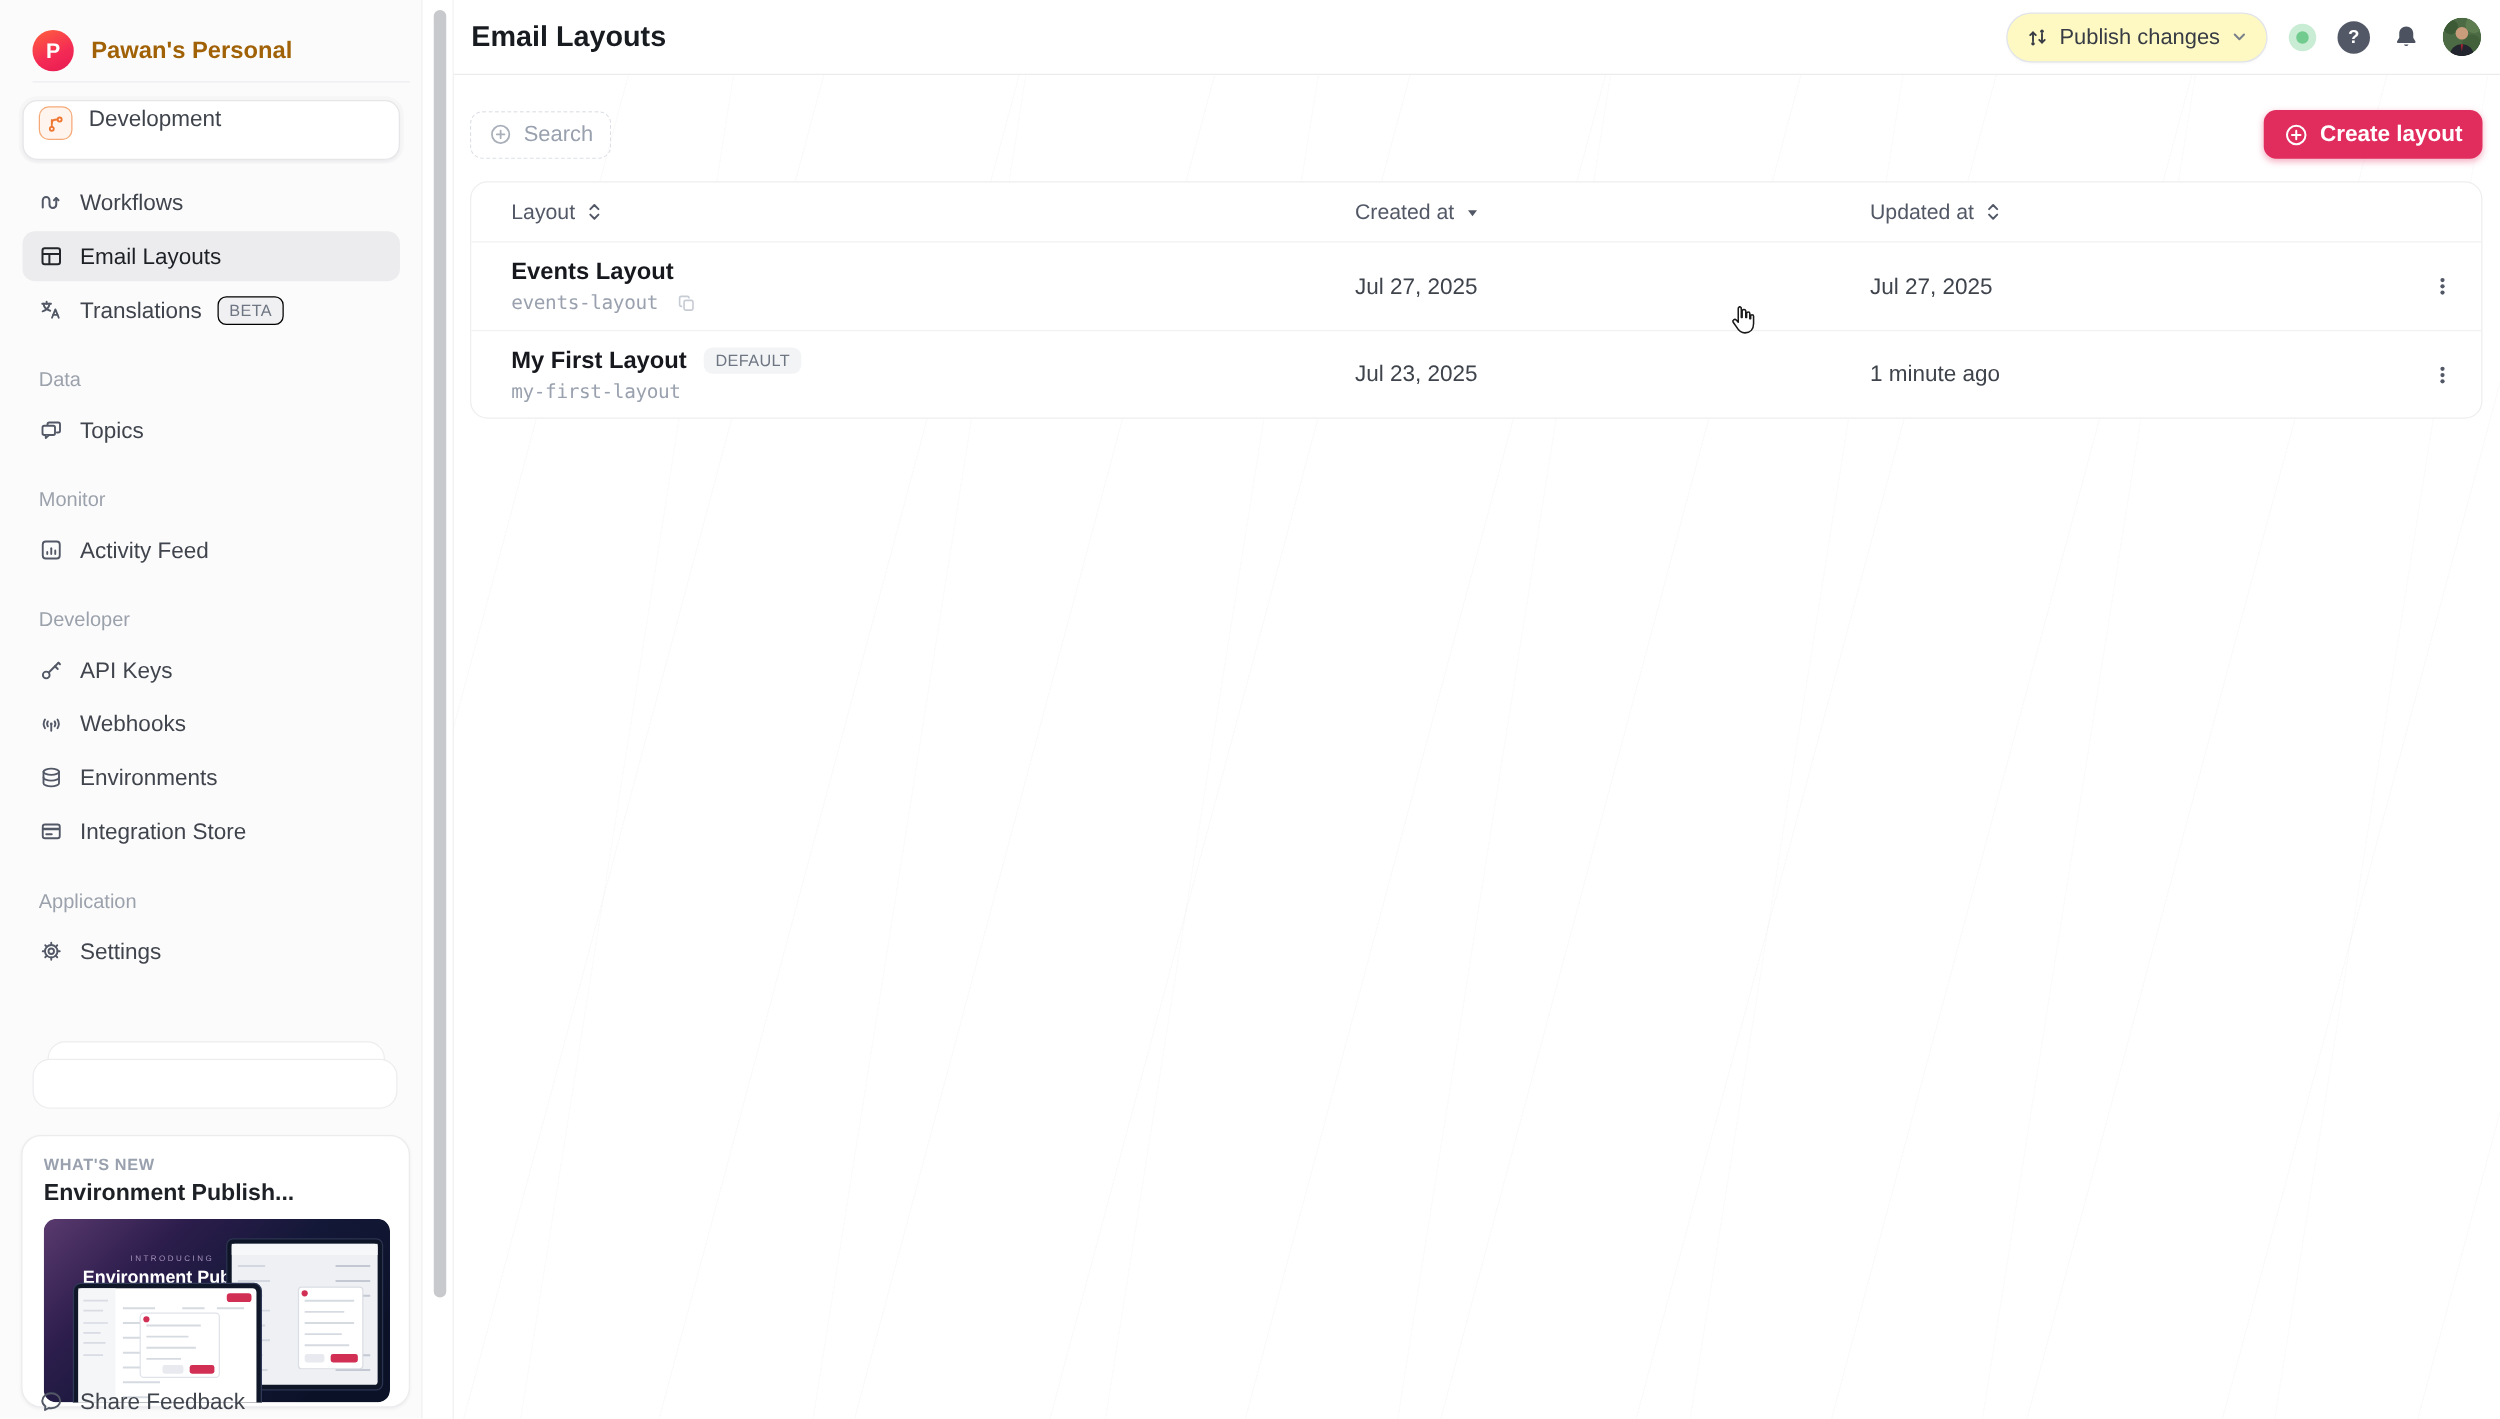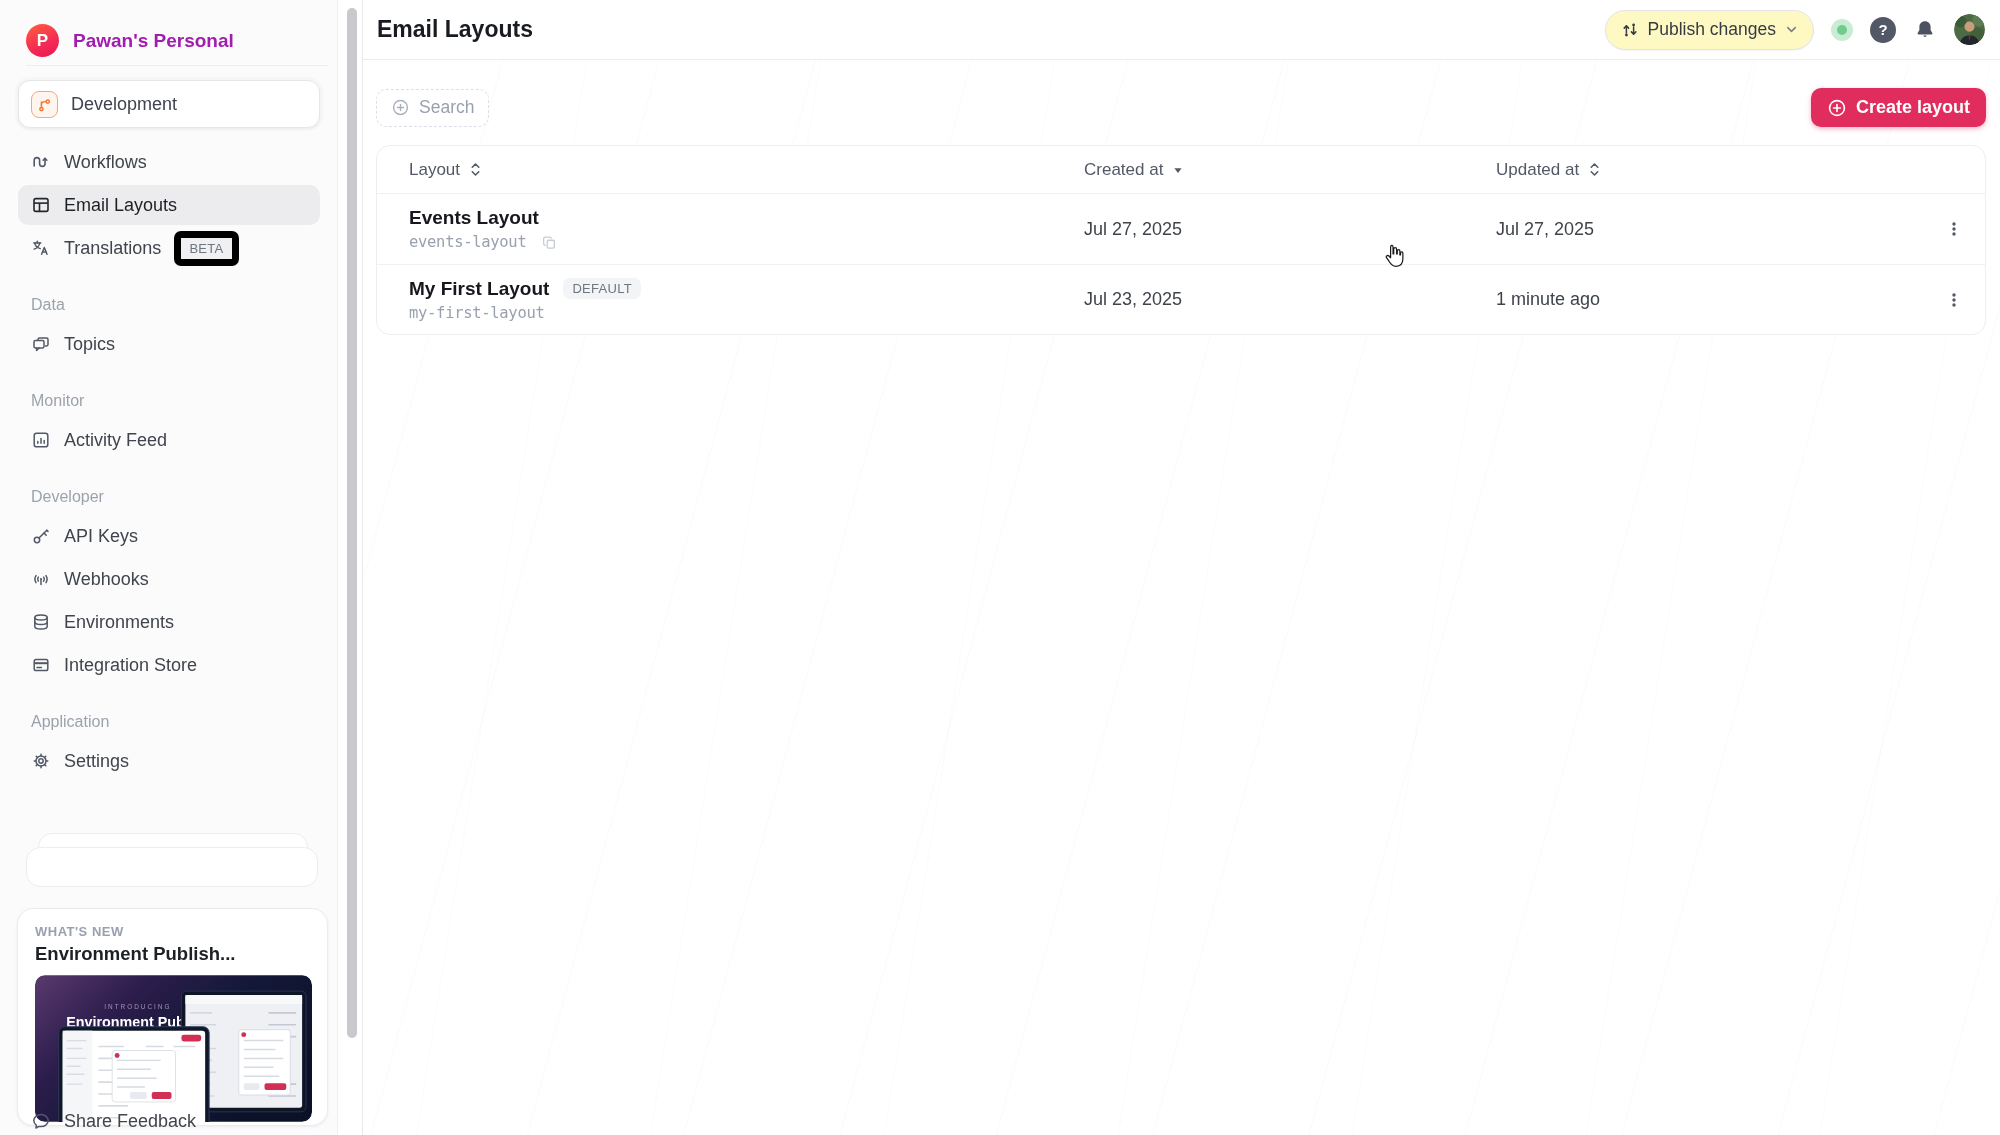--- a/index.html
+++ b/index.html
@@ -20,34 +20,34 @@
 
   
   .left-panel{position:relative;width:363px;height:100%;background:#fbfbfc;border-right:1px solid #e9e9eb;flex:0 0 auto;}
   .scroll-gutter{position:absolute;top:0;right:0;width:25px;height:100%;background:#fff;border-left:1px solid #f0f0f1;}
   .scroll-thumb{position:absolute;left:9px;top:8px;width:10px;height:1030px;border-radius:5px;background:#c8c9cd;}
   .sidebar{position:relative;width:338px;height:100%;}
 
   .org-row{display:flex;align-items:center;gap:14px;padding:24px 18px 0 26px;}
   .org-avatar{width:33px;height:33px;border-radius:50%;background:linear-gradient(155deg,#ff613d 0%,#f42a55 60%,#e61a52 100%);
     color:#fff;font-size:17px;font-weight:bold;display:flex;align-items:center;justify-content:center;flex:0 0 auto;}
-  .org-name{font-size:19px;font-weight:600;color:#a21caf;}
+  .org-name{font-size:19px;font-weight:600;color:#a16207;}
   .org-divider{height:1px;background:#ededef;margin:8px 10px 0 26px;}
 
-  .env-switcher{display:flex;align-items:center;gap:13px;margin:14px 18px 0 18px;height:48px;background:#fff;
-    border:1px solid #e6e6e9;border-radius:12px;padding:16px 12px;box-shadow:0 1px 2px rgba(20,20,40,.04),0 0 0 3px rgba(120,120,140,.04);cursor:pointer;}
+  .env-switcher{display:flex;gap:13px;margin:14px 18px 0 18px;height:48px;background:#fff;
+    border:1px solid #e6e6e9;border-radius:12px;padding:4px 12px;box-shadow:0 1px 2px rgba(20,20,40,.04),0 0 0 3px rgba(120,120,140,.04);cursor:pointer;}
   .env-icon-box{width:27px;height:27px;border-radius:8px;background:#fff5ee;border:1.3px solid #f5a977;display:flex;align-items:center;justify-content:center;}
   .env-label{font-size:18px;font-weight:500;color:#3f444c;}
 
   .nav{margin:14px 18px 0 18px;}
   .nav-item{display:flex;align-items:center;gap:13px;height:40px;padding:0 13px;border-radius:10px;margin-bottom:3px;cursor:pointer;}
   .nav-item .lbl{font-size:18px;color:#40444c;}
   .nav-item.active{background:var(--sidebar-active-bg);}
   .nav-item.active .lbl{color:#1d2025;font-weight:500;}
-  .pill-badge{font-size:13px;font-weight:500;color:#6f7683;background:#f0f0f2;border:7px solid #000000;border-radius:7px;padding:3px 8px;letter-spacing:.3px;}
+  .pill-badge{font-size:13px;font-weight:500;color:#6f7683;background:#f0f0f2;border:1px solid #000000;border-radius:7px;padding:3px 8px;letter-spacing:.3px;}
 
   .section{margin:28px 18px 0 18px;}
   .section-label{font-size:16px;color:#9ca2ac;margin:0 0 10px 13px;}
 
   .icn{flex:0 0 auto;display:block;}
 
   
   .peek{position:absolute;background:#fff;border:1px solid #ededef;border-radius:14px;height:40px;}
   .peek1{top:833px;left:38px;width:270px;}
   .peek2{top:847px;left:26px;width:292px;}

